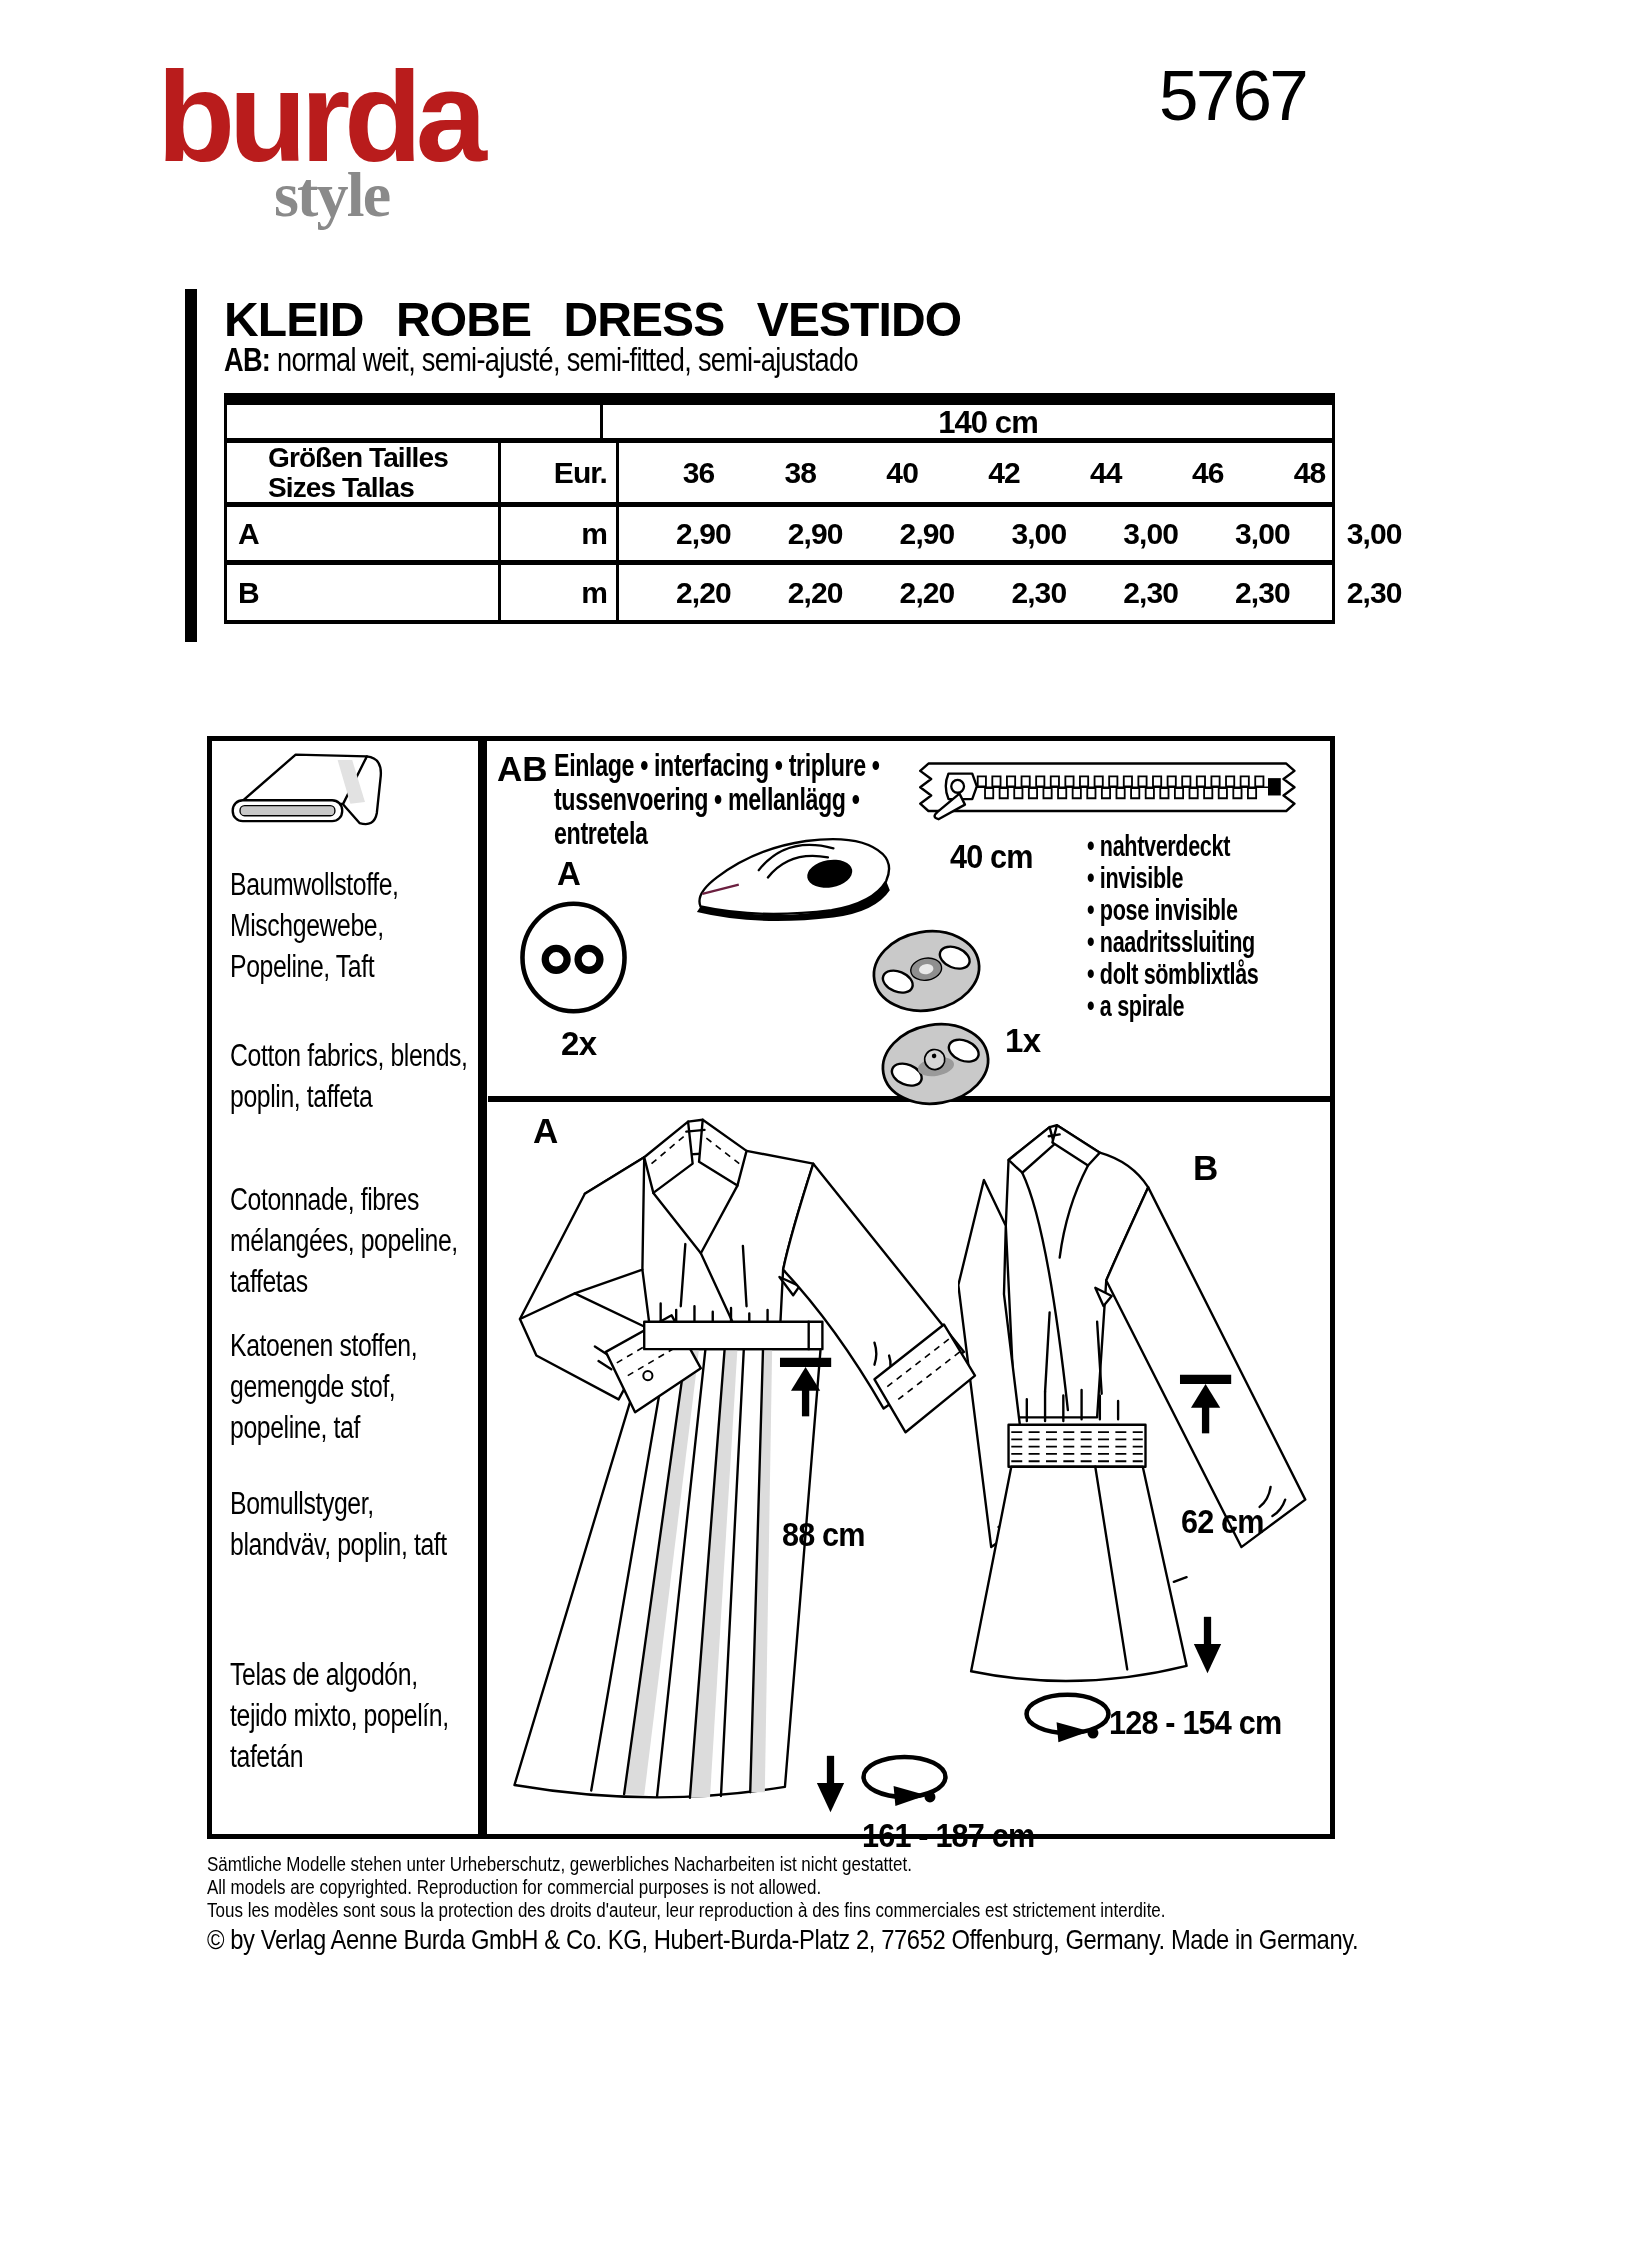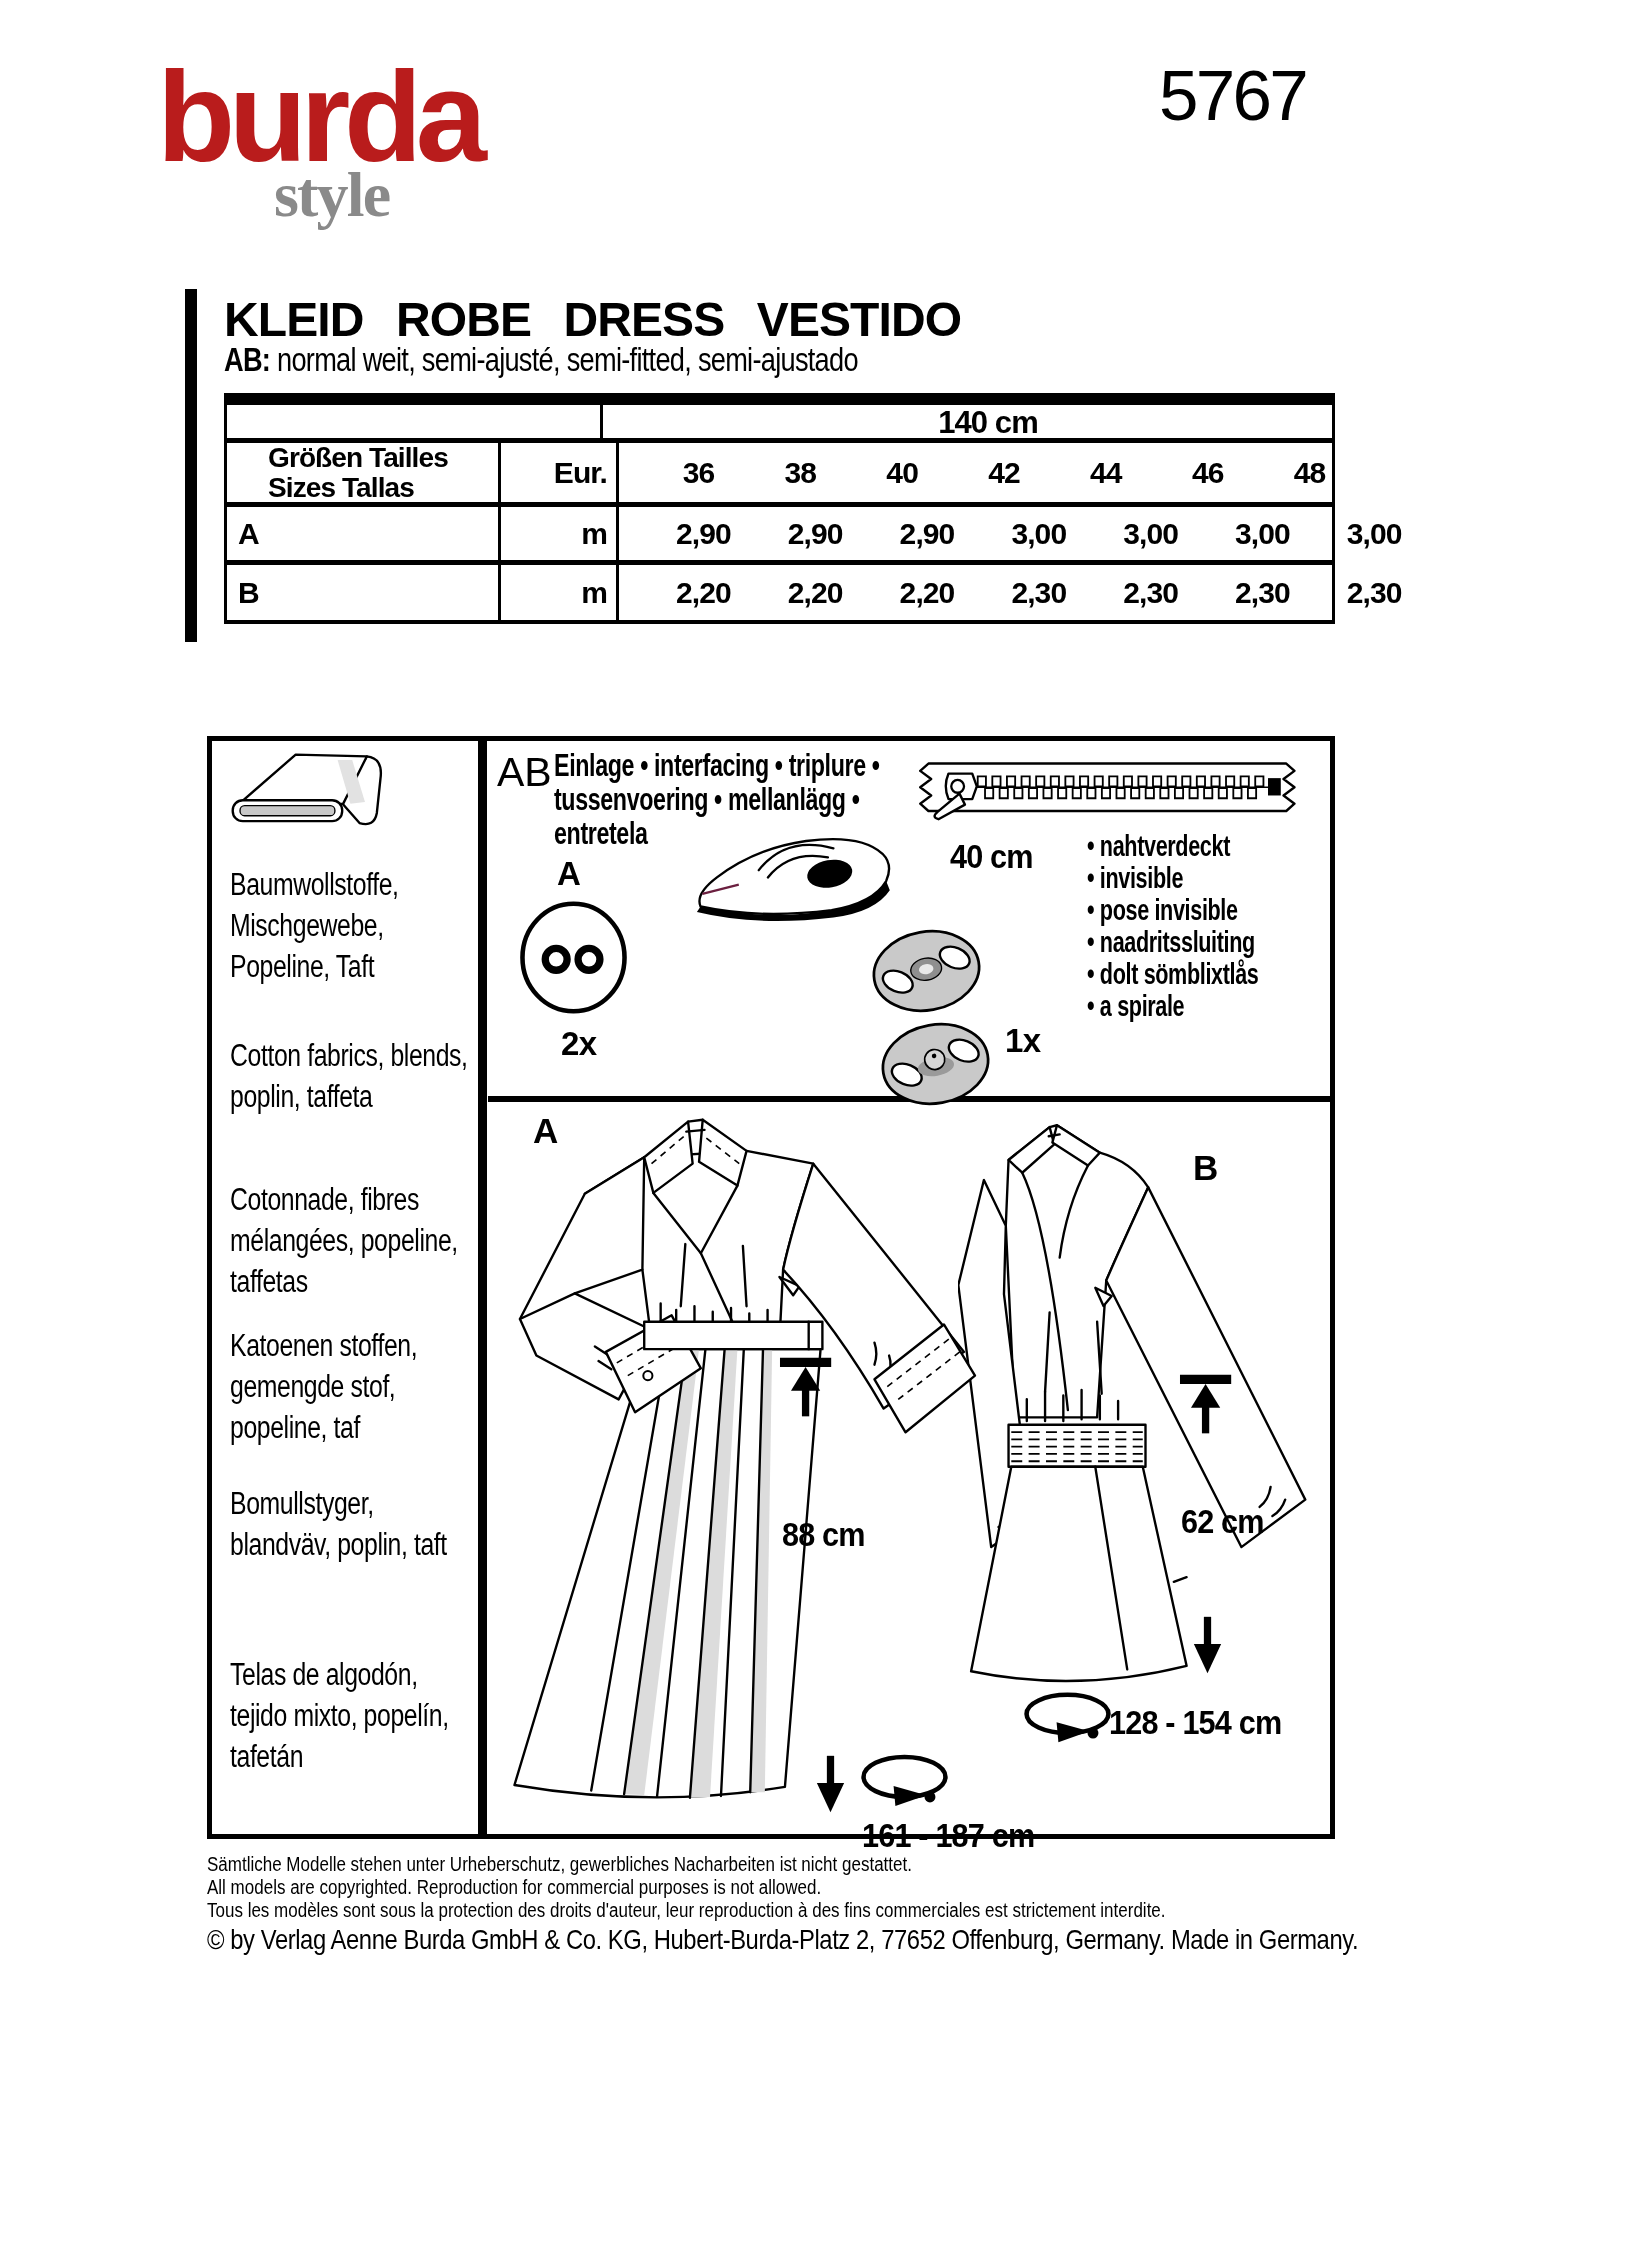--- a/index.html
+++ b/index.html
@@ -36,21 +36,21 @@
   .tc.right{justify-content:flex-end;padding-right:9.1px;}
   .tc.center{justify-content:center;}
   .tc.vline{border-right:3.7px solid #000;height:100%;}
   .tc.twolines{flex-direction:column;align-items:flex-start;justify-content:center;line-height:30px;font-size:28px;}
 
   
   .panel{border:5.5px solid #000;box-sizing:border-box;background:#fff;}
 
   .fab{font-size:31px;line-height:41px;letter-spacing:-0.5px;transform:scaleX(0.80);transform-origin:0 0;width:329px;}
   .notion-label{font-size:33px;font-weight:bold;letter-spacing:-0.5px;}
-  .views-label{font-size:41px;font-weight:normal;}
+  .views-label{font-size:35px;font-weight:bold;}
   .inter{font-size:31px;font-weight:bold;line-height:34px;letter-spacing:-0.5px;transform:scaleX(0.75);transform-origin:0 0;width:512px;}
   .zlist{transform:scaleX(0.72);transform-origin:0 0;width:292px;}
   .zlist div{font-size:30px;font-weight:bold;line-height:32px;letter-spacing:-0.5px;white-space:nowrap;}
   .zlist div::before{content:"• ";}
   .meas{font-size:34px;font-weight:bold;letter-spacing:-0.9px;white-space:nowrap;transform:scaleX(0.9);transform-origin:0 0;}
   .viewlab{font-size:35px;font-weight:bold;}
 
   .footer-s{font-size:20px;letter-spacing:0;line-height:23px;transform:scaleX(0.85);transform-origin:0 0;white-space:nowrap;}
   .footer-c{font-size:28px;letter-spacing:-0.5px;transform:scaleX(0.85);transform-origin:0 0;white-space:nowrap;}
 

